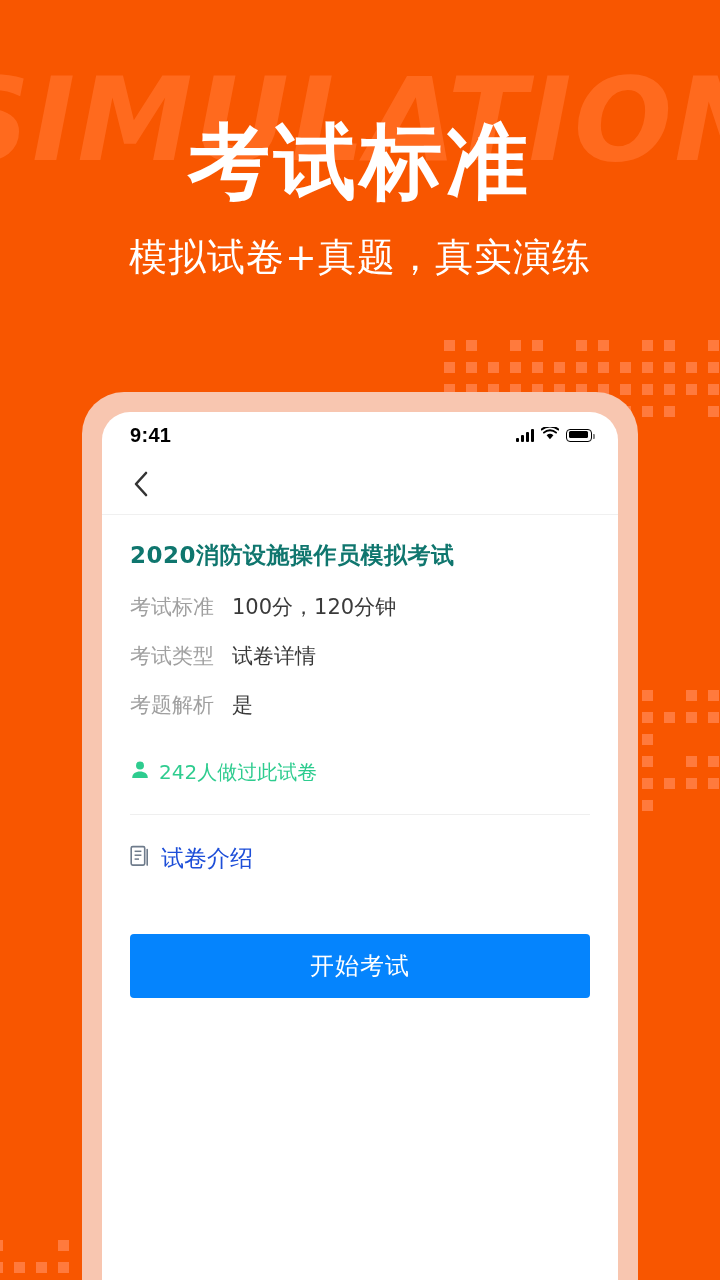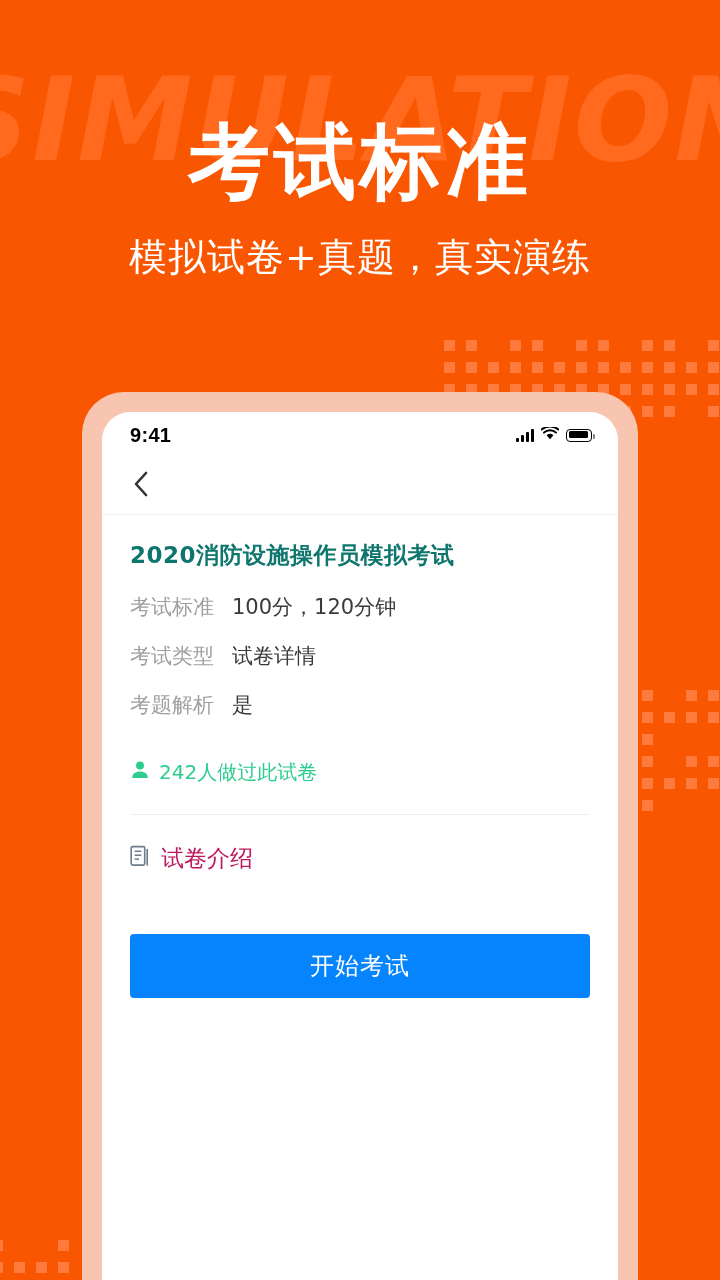--- a/index.html
+++ b/index.html
@@ -246,21 +246,21 @@
 
   .section-head {
     display: flex;
     align-items: center;
     gap: 10px;
     margin-bottom: 18px;
   }
   .section-title {
     font-family: "DejaVu Sans", sans-serif;
     font-size: 23px;
-    color: #be185d;
+    color: #1d4ed8;
   }
   .doc-icon { display: block; }
 
   .section-body {
     font-family: "DejaVu Sans", sans-serif;
     font-size: 21px;
     color: #A4A4A4;
     line-height: 1.55;
     margin: 0;
   }

